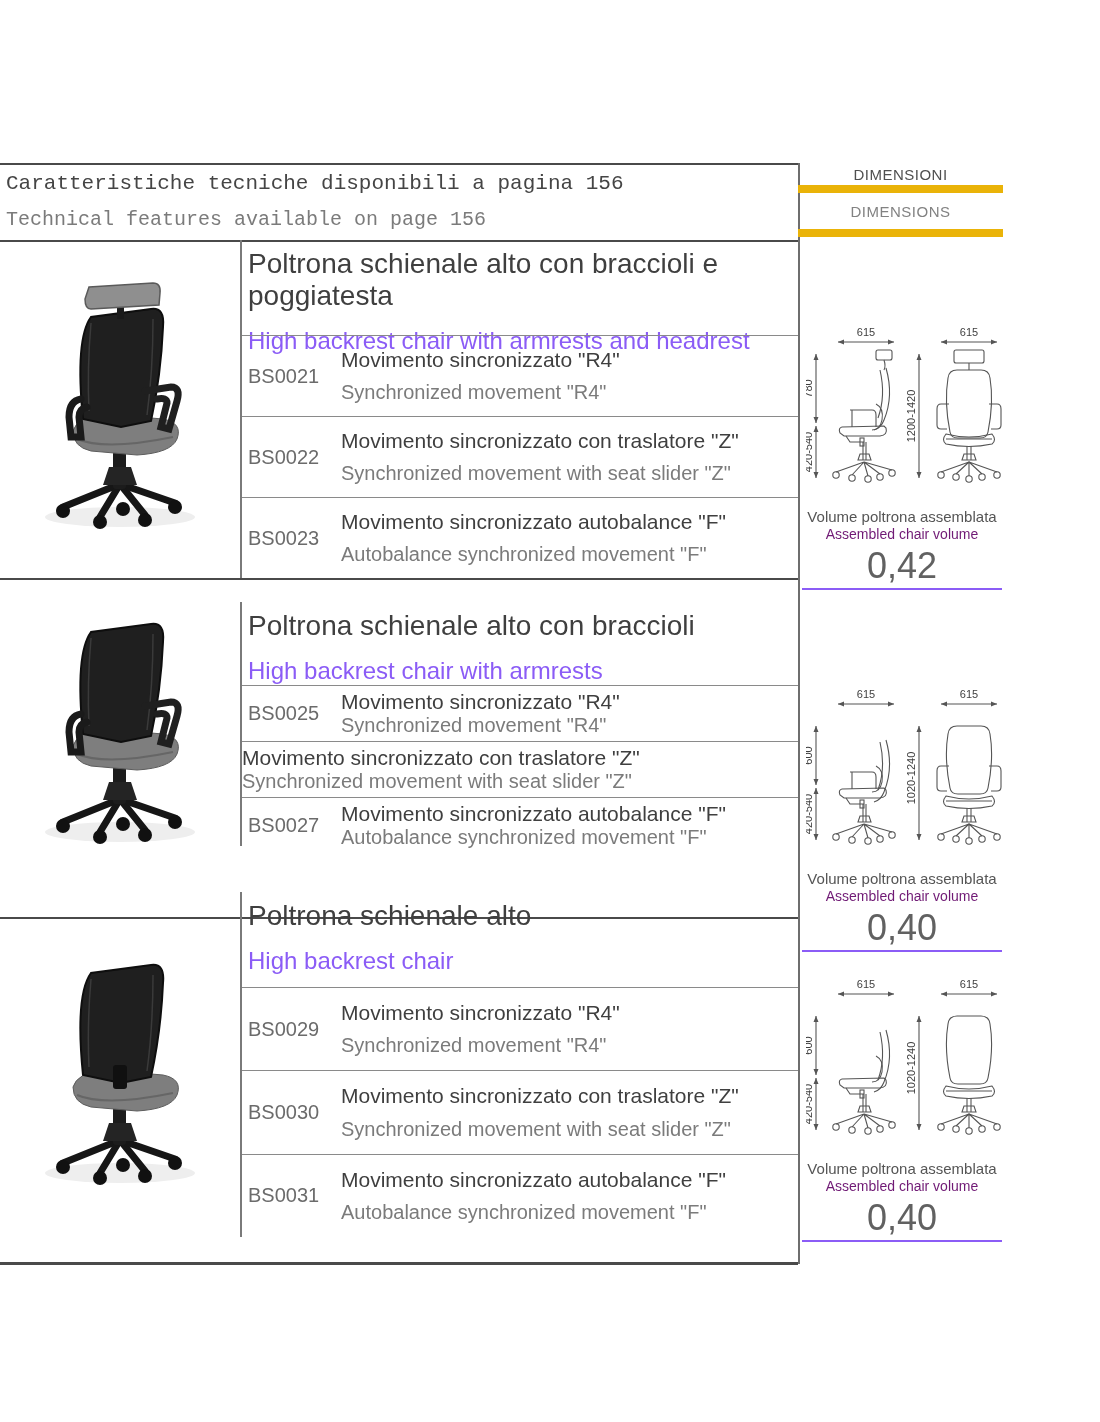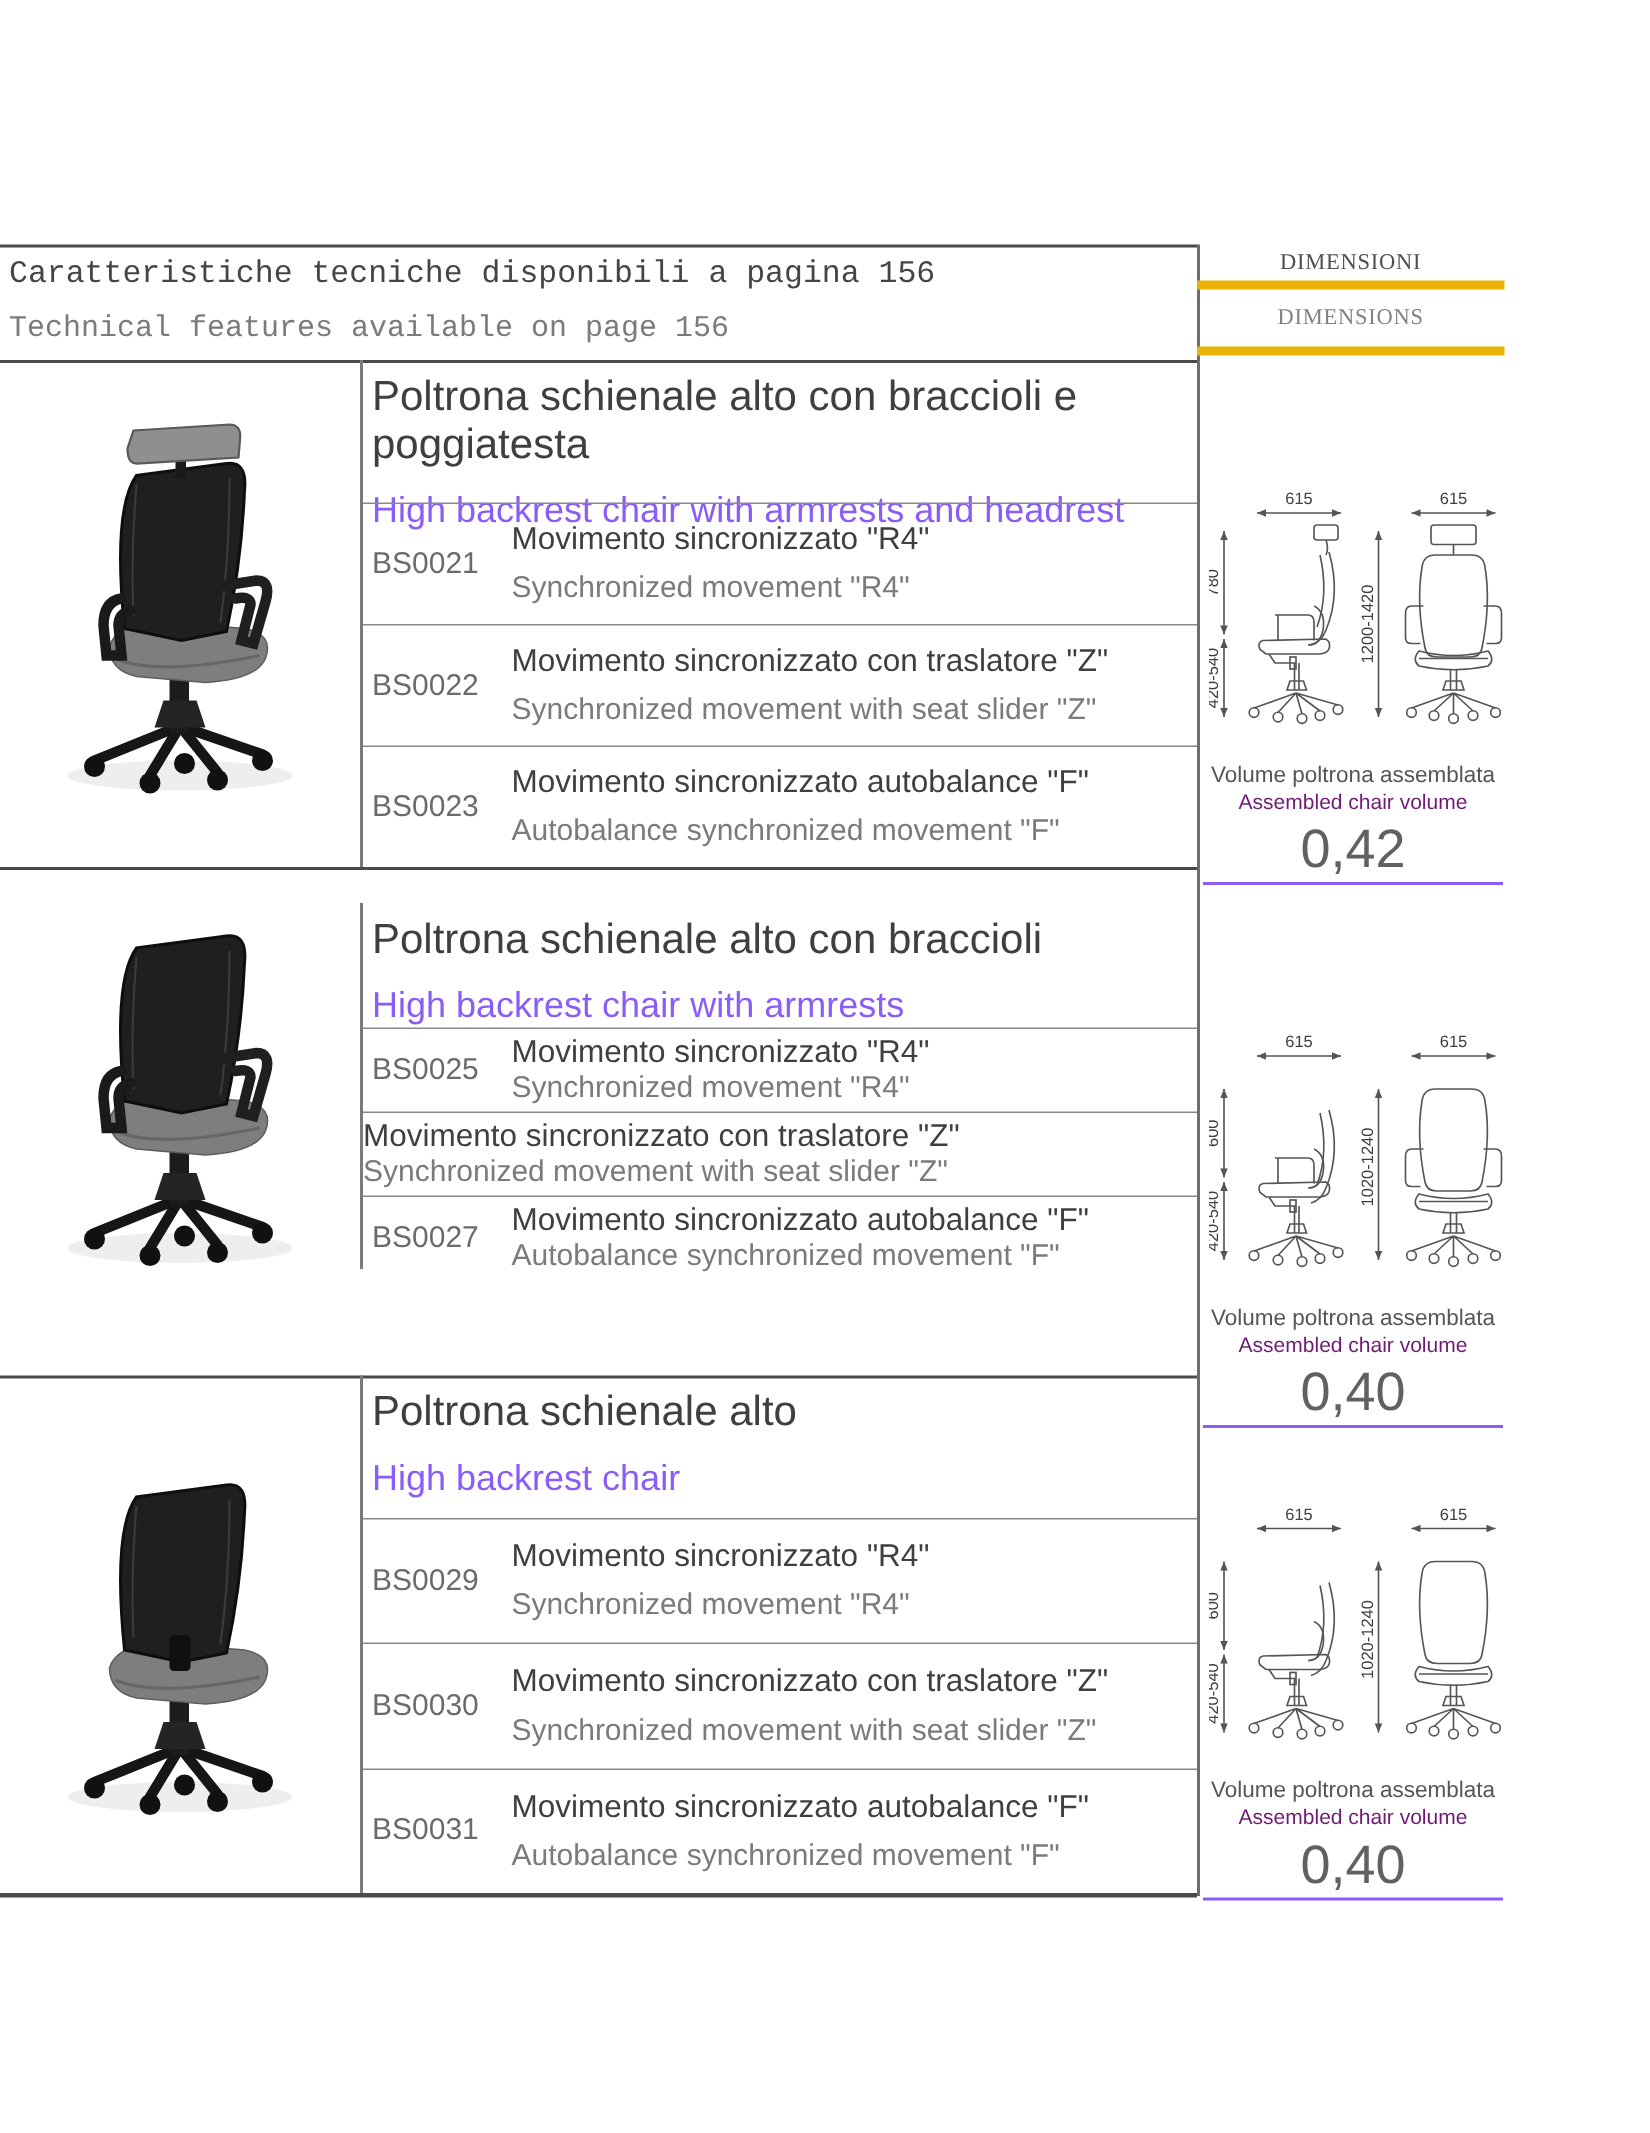--- a/index.html
+++ b/index.html
@@ -9,21 +9,21 @@
 
   .hline { position:absolute; background:#4a4a4a; height:2px; }
   .vline { position:absolute; background:#6e6e6e; width:2px; }
 
   
   .header-left { position:absolute; left:0; top:163px; width:798px; height:77px;font-family:Liberation Mono, monospace; }
   .header-title-it { position:absolute; left:6px; top:9px; font-size:21px; color:#454545; }
   .header-title-en { position:absolute; left:6px; top:45px; font-size:20px; color:#7b7b7b; }
 
   .dim-header { position:absolute; left:798px; top:163px; width:205px; }
-  .dim-header .cell { display:flex; align-items:center; justify-content:center; border-bottom:6px solid #eab308;font-family:Liberation Serif, serif; }
+  .dim-header .cell { display:flex; align-items:center; justify-content:center; border-bottom:8px solid #eab308; }
   .dim-it { height:30px; font-size:15px; color:#4f4f4f; letter-spacing:.5px; }
   .dim-en { height:44px; font-size:15px; color:#828282; letter-spacing:.5px; }
 
   
   .section { position:absolute; left:0; width:1100px; }
   .chair-cell { position:absolute; left:0; top:0; width:240px; height:100%;
                 display:flex; align-items:center; justify-content:center; }
   .spec-cell { position:absolute; left:240px; top:0; width:558px; height:100%;
                border-left:2px solid #7a7a7a; display:flex; flex-direction:column; }
   .section-title { height:95px; padding:8px 0 0 6px; }
@@ -312,21 +312,21 @@
           </svg>
         </div>
       <div class="volume-block">
         <div class="vol-it">Volume poltrona assemblata</div>
         <div class="vol-en">Assembled chair volume</div>
         <div class="vol-value">0,40</div>
       </div>
     </div>
   </div>
 
-  <div class="section" style="top:917px;height:345px;">
+  <div class="section" style="top:892px;height:345px;">
     <div class="chair-cell">
       <div class="chair-illustration">
           <svg viewBox="0 0 190 260" width="190" height="260">
             <g>
               <ellipse cx="95" cy="238" rx="75" ry="10" fill="#eeeeee"></ellipse>
               <g stroke="#161616" stroke-width="7" stroke-linecap="round">
                 <line x1="95" y1="205" x2="38" y2="228"></line>
                 <line x1="95" y1="205" x2="75" y2="238"></line>
                 <line x1="95" y1="205" x2="120" y2="236"></line>
                 <line x1="95" y1="205" x2="150" y2="224"></line>

